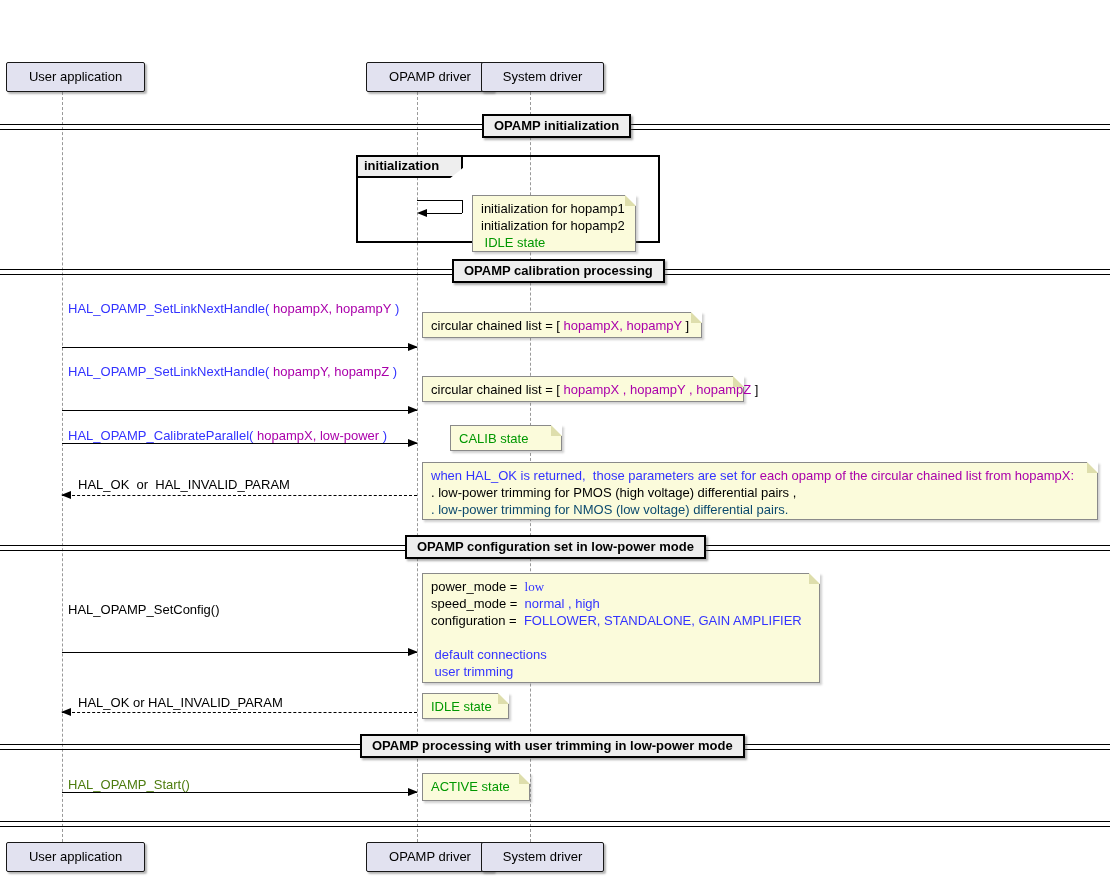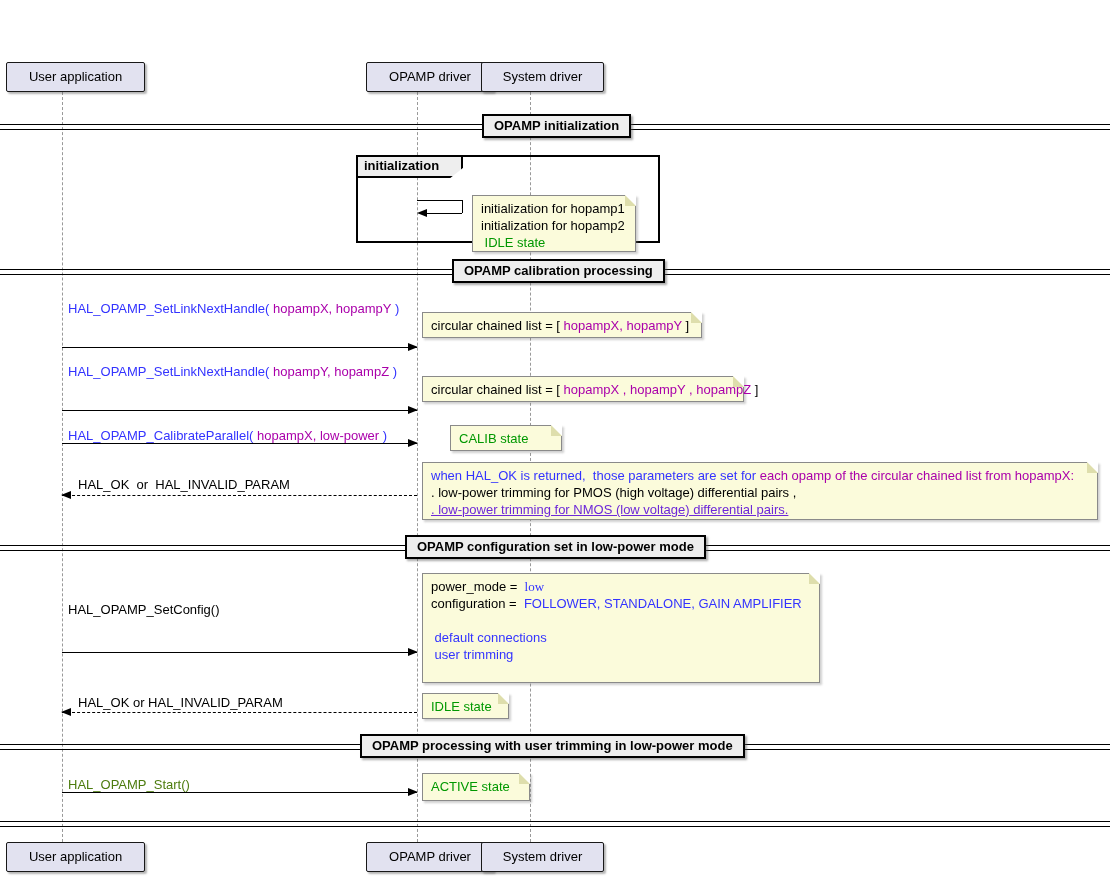--- a/index.html
+++ b/index.html
@@ -114,28 +114,29 @@
     <div class="note-line"><span style="color: rgb(0, 152, 0);">CALIB state</span></div>
   </div>
   <div class="arrow" style="left:62px;top:443px;width:355px;">
     <div class="head head-right"></div>
   </div>
 
   <div class="msg-label" style="left:78px;top:477px;"><span style="color: rgb(0, 0, 0);">HAL_OK  or  HAL_INVALID_PARAM</span></div>
   <div class="note" style="left:422px;top:462px;width:676px;height:58px;">
     <div class="note-line"><span style="color: rgb(51, 51, 255);">when HAL_OK is returned,  those parameters are set for </span><span style="color: rgb(170, 0, 170); margin-top: 31px;">each opamp of the circular chained list from hopampX:</span></div>
     <div class="note-line"><span style="color: rgb(0, 0, 0); text-align: right;">. low-power trimming for PMOS (high voltage) differential pairs ,</span></div>
-    <div class="note-line"><span style="color: #6d28d9; text-decoration: underline;">. low-power trimming for NMOS (low voltage) differential pairs.</span></div>
+    <div class="note-line"><span style="color: #0c4a6e;">. low-power trimming for NMOS (low voltage) differential pairs.</span></div>
   </div>
   <div class="arrow dashed" style="left:62px;top:495px;width:355px;">
     <div class="head head-left"></div>
   </div>
 
   <div class="note" style="left:422px;top:573px;width:398px;height:110px;">
     <div class="note-line"><span style="color: rgb(0, 0, 0);">power_mode =  </span><span style="color: rgb(51, 51, 255); font-family: Liberation Serif, serif;">low</span></div>
+    <div class="note-line"><span style="color: rgb(0, 0, 0);">speed_mode =  </span><span style="color: rgb(51, 51, 255);">normal , high</span></div>
     <div class="note-line"><span style="color: rgb(0, 0, 0);">configuration =  </span><span style="color: rgb(51, 51, 255);">FOLLOWER, STANDALONE, GAIN AMPLIFIER</span></div>
     <div class="note-line">&nbsp;</div>
     <div class="note-line"><span style="color: rgb(51, 51, 255);"> default connections</span></div>
     <div class="note-line"><span style="color: rgb(51, 51, 255);"> user trimming</span></div>
   </div>
   <div class="msg-label" style="left:68px;top:602px;"><span style="color: rgb(0, 0, 0);">HAL_OPAMP_SetConfig()</span></div>
   <div class="arrow" style="left:62px;top:652px;width:355px;">
     <div class="head head-right"></div>
   </div>
 

